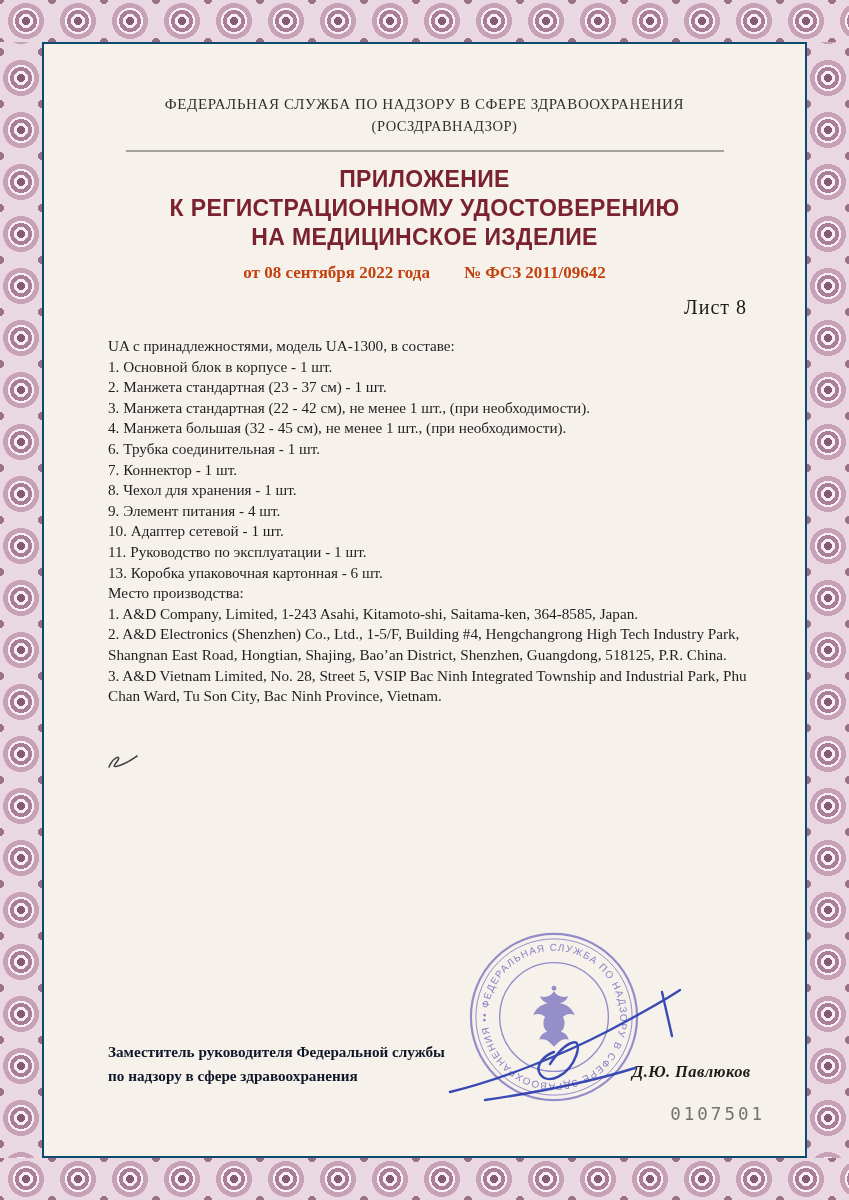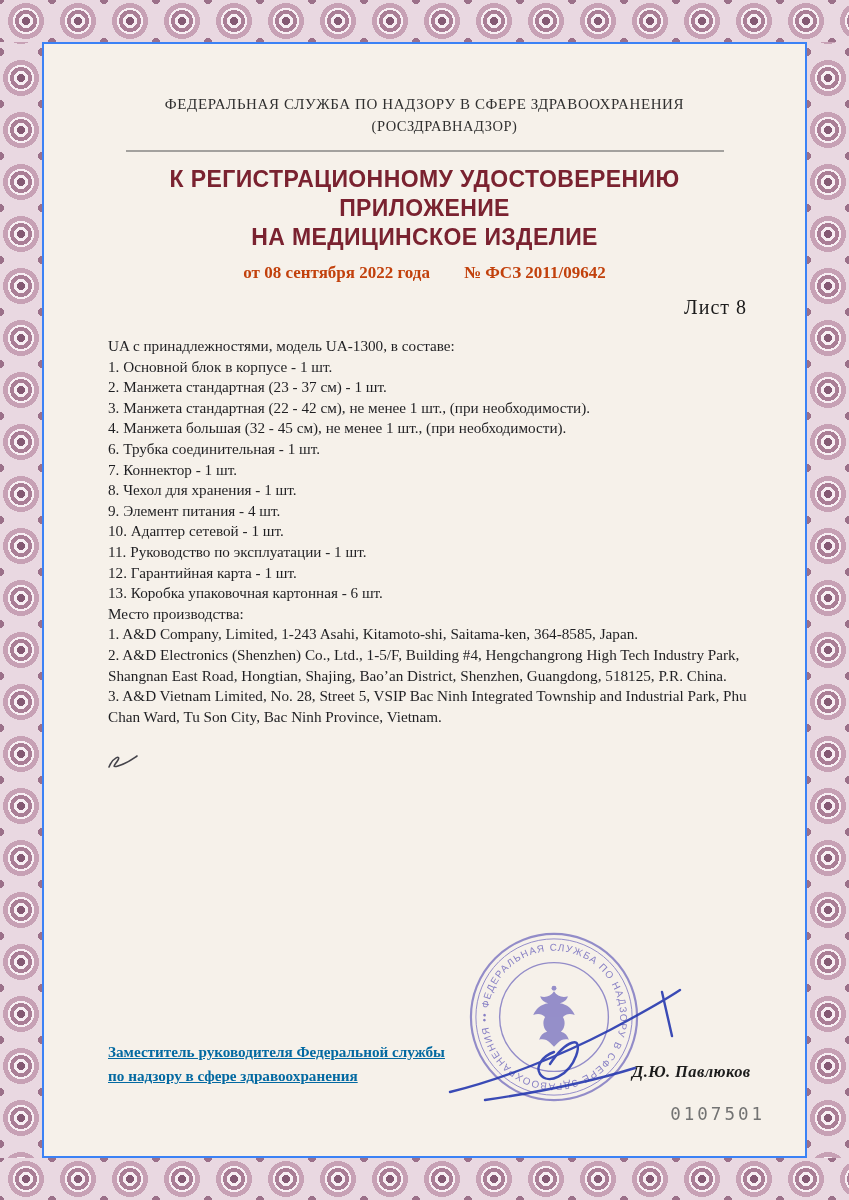--- a/index.html
+++ b/index.html
@@ -37,21 +37,21 @@
     background-size: 42px 52px, 42px 52px;
     background-position: 0 0, 21px 26px;
     background-repeat: repeat;
   }
   
   .content {
     position: absolute;
     inset: 42px;
     z-index: 2;
     background: #f6f1ea;
-    border: 2px solid #3b82f6;
+    border: 2px solid #0c4a6e;
   }
   
   .header-line1 {
     position: absolute; top: 52px; left: 0; right: 0;
     text-align: center; font-size: 15px; letter-spacing: 0.6px; color: #303030;
   }
   .header-line2 {
     position: absolute; top: 74px; left: 0; right: 0;
     text-align: center; font-size: 14.5px; letter-spacing: 0.5px; color: #303030; margin-left: 40px;
   }
@@ -88,21 +88,21 @@
   .stamp {
     position: absolute; left: 421px; top: 884px;
     width: 178px; height: 178px; opacity: 0.85;
   }
   .signature-strokes {
     position: absolute; left: 386px; top: 928px;
     width: 262px; height: 134px;
   }
   .position-text {
     position: absolute; left: 64px; top: 996px; width: 430px;
-    font-size: 15.2px; line-height: 24px; font-weight: 700; color: #0369a1; text-decoration: underline;
+    font-size: 15.2px; line-height: 24px; font-weight: 700; color: #0f172a;
   }
   .signer-name {
     position: absolute; left: 588px; top: 1018px;
     font-size: 16.5px; font-weight: 700; color: #1c1c1c; letter-spacing: 0.4px; font-style: italic;
   }
   .serial {
     position: absolute; right: 34px; top: 1058px;
     font-family: "DejaVu Sans Mono", "Liberation Mono", monospace;
     font-size: 17.5px; letter-spacing: 3px; color: #737373;
     padding: 2px 6px;
@@ -118,22 +118,22 @@
   <div class="band band-top band-h"></div>
   <div class="band band-bottom band-h"></div>
 
   <div class="content">
 
     <div class="header-line1">ФЕДЕРАЛЬНАЯ СЛУЖБА ПО НАДЗОРУ В СФЕРЕ ЗДРАВООХРАНЕНИЯ</div>
     <div class="header-line2">(РОСЗДРАВНАДЗОР)</div>
     <div class="rule"></div>
 
     <div class="title">
+      <div>ПРИЛОЖЕНИЕ</div>
       <div>К РЕГИСТРАЦИОННОМУ УДОСТОВЕРЕНИЮ</div>
-      <div>ПРИЛОЖЕНИЕ</div>
       <div>НА МЕДИЦИНСКОЕ ИЗДЕЛИЕ</div>
     </div>
 
     <div class="date-row">
       <span>от  08 сентября 2022 года</span>
       <span>№  ФСЗ 2011/09642</span>
     </div>
     <div class="sheet">Лист  8</div>
 
     <div class="body-block">
@@ -141,21 +141,20 @@
       <div class="body-line">1. Основной блок в корпусе - 1 шт.</div>
       <div class="body-line">2. Манжета стандартная (23 - 37 см) - 1 шт.</div>
       <div class="body-line">3. Манжета стандартная (22 - 42 см), не менее 1 шт., (при необходимости).</div>
       <div class="body-line">4. Манжета большая (32 - 45 см), не менее 1 шт., (при необходимости).</div>
       <div class="body-line">6. Трубка соединительная - 1 шт.</div>
       <div class="body-line">7. Коннектор - 1 шт.</div>
       <div class="body-line">8. Чехол для хранения - 1 шт.</div>
       <div class="body-line">9. Элемент питания - 4 шт.</div>
       <div class="body-line">10. Адаптер сетевой - 1 шт.</div>
       <div class="body-line">11. Руководство по эксплуатации - 1 шт.</div>
-      <div class="body-line">12. Гарантийная карта - 1 шт.</div>
       <div class="body-line">13. Коробка упаковочная картонная - 6 шт.</div>
       <div class="body-line">Место производства:</div>
       <div class="body-line">1. A&amp;D Company, Limited, 1-243 Asahi, Kitamoto-shi, Saitama-ken, 364-8585, Japan.</div>
       <div class="body-line">2. A&amp;D Electronics (Shenzhen) Co., Ltd., 1-5/F, Building #4, Hengchangrong High Tech Industry Park, Shangnan East Road, Hongtian, Shajing, Bao’an District, Shenzhen, Guangdong, 518125, P.R. China.</div>
       <div class="body-line">3. A&amp;D Vietnam Limited, No. 28, Street 5, VSIP Bac Ninh Integrated Township and Industrial Park, Phu Chan Ward, Tu Son City, Bac Ninh Province, Vietnam.</div>
     </div>
 
     <svg class="squiggle" width="34" height="20" viewBox="0 0 34 20">
       <path d="M3,15 C7,5 15,3 12,8 C9,13 5,16 12,14 C22,11 28,6 31,4" fill="none" stroke="#44434a" stroke-width="1.6" stroke-linecap="round"></path>
     </svg>

